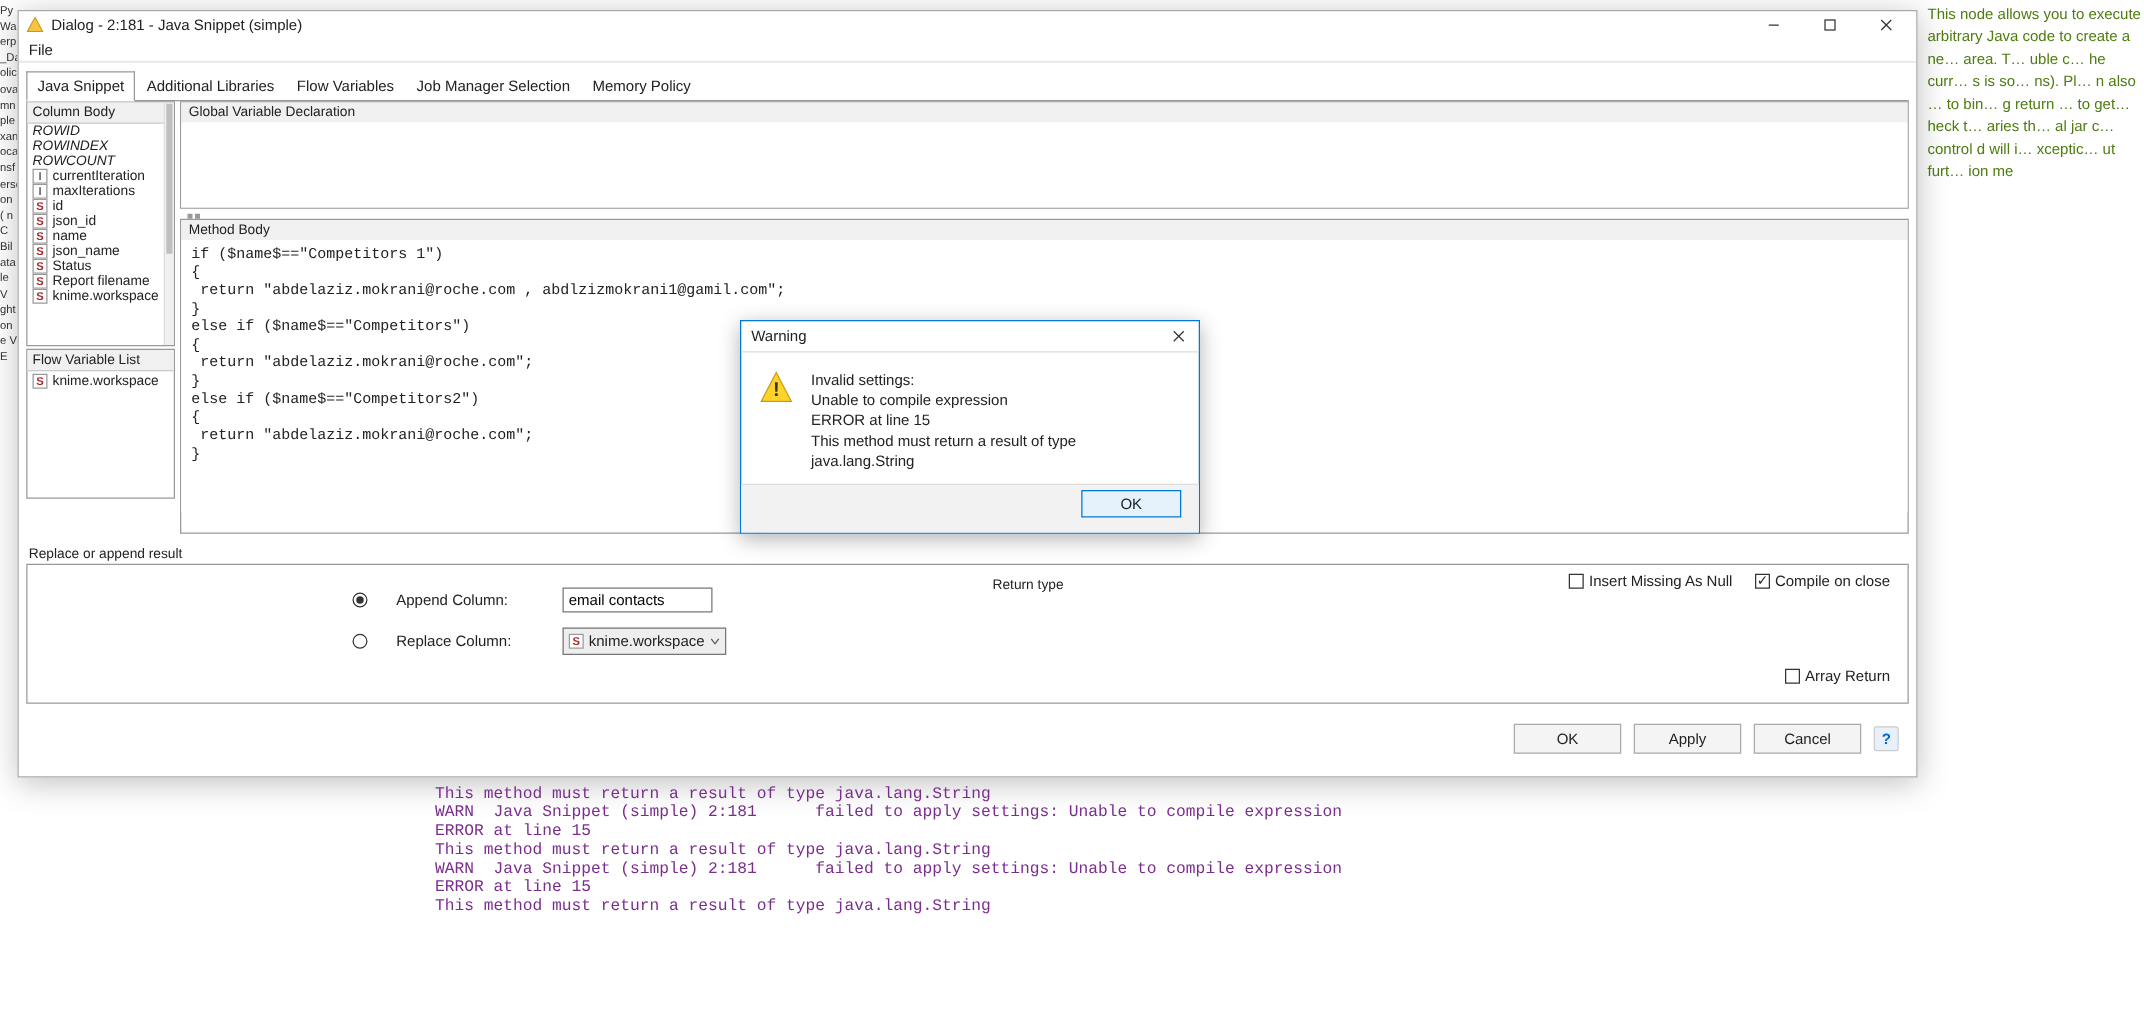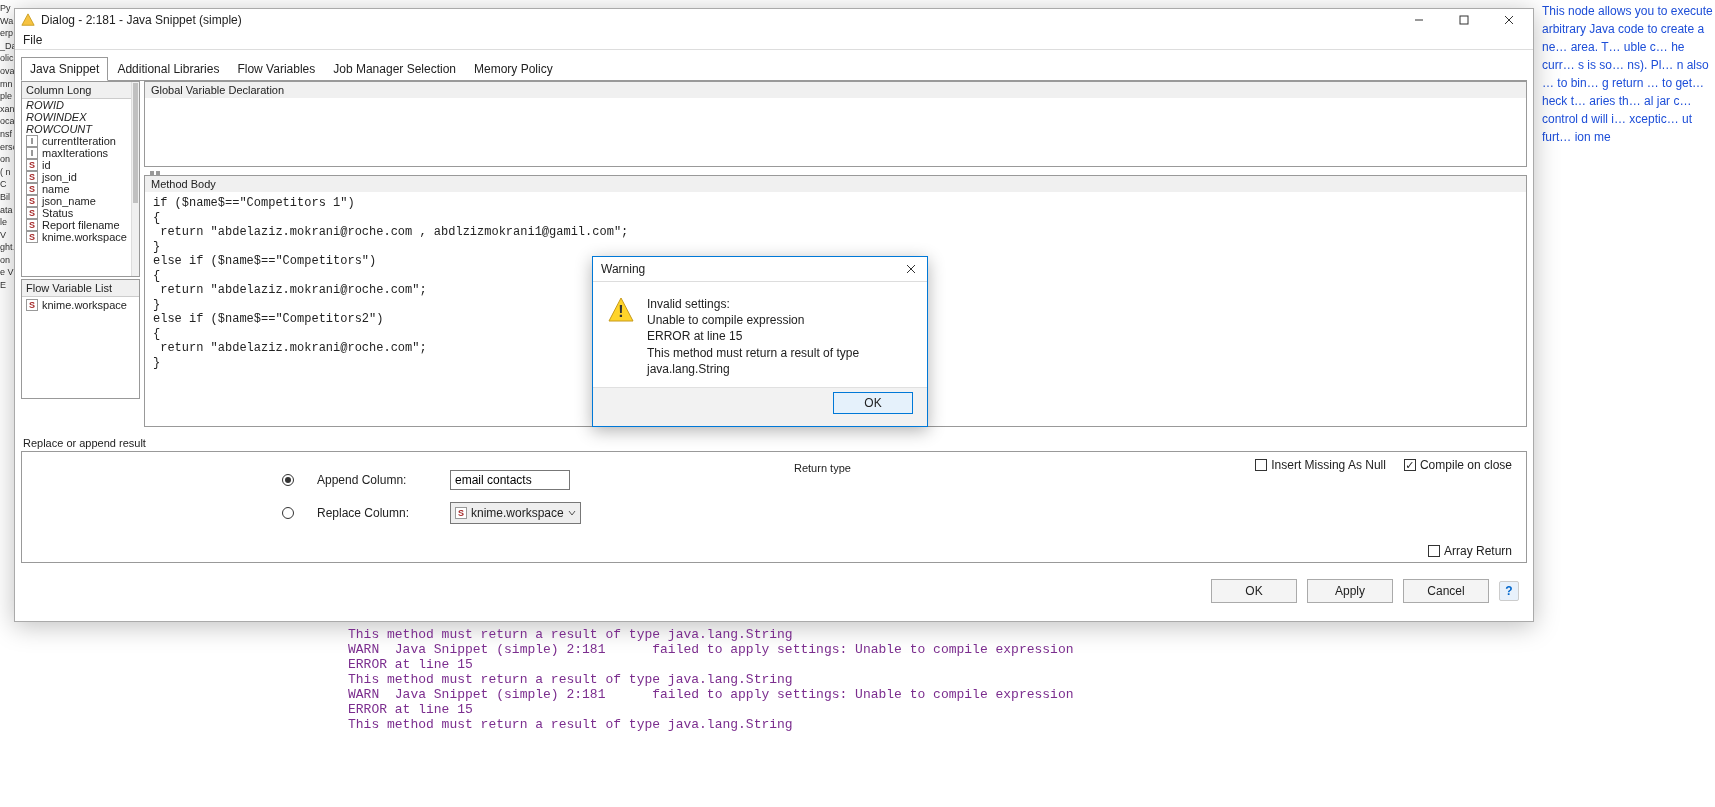--- a/index.html
+++ b/index.html
@@ -1,17 +1,17 @@
 <!DOCTYPE html>
 <html><head>
 <meta charset="utf-8">
 <style>
   * { box-sizing: border-box; }
   html, body { margin:0; padding:0; font-family: "Segoe UI", Tahoma, sans-serif; font-size:12px; color:#222; background:#fff; width:1715px; height:807px; overflow:hidden; }
-  .bg-text { position:absolute; right:0; top:0; width:175px; font-size:12px; color:#1d4ed8; line-height:1.5; padding:2px; }
+  .bg-text { position:absolute; right:0; top:0; width:175px; font-size:12px; color:#4d7c0f; line-height:1.5; padding:2px; }
   .dialog-window { position:absolute; left:14px; top:8px; width:1520px; height:614px; background:#fff; border:1px solid #aaa; box-shadow:0 4px 24px rgba(0,0,0,0.25); }
   .titlebar { height:22px; display:flex; align-items:center; padding:0 2px 0 6px; font-size:12px; }
   .titlebar .logo { width:14px; height:14px; margin-right:6px; }
   .winbtns { margin-left:auto; display:flex; }
   .winbtn { width:45px; height:22px; display:flex; align-items:center; justify-content:center; }
   .winbtn svg { stroke:#333; }
   .menubar { padding:2px 8px; font-size:12px; border-bottom:1px solid #ddd; }
   .tabs { display:flex; margin:6px 6px 0 6px; border-bottom:1px solid #999; }
   .tab { padding:4px 8px; font-size:12px; border:1px solid transparent; position:relative; top:1px; }
   .tab.active { border:1px solid #999; border-bottom:1px solid #fff; background:#fff; }
@@ -44,26 +44,26 @@
   .form-line label { width:110px; }
   .form-line input[type=text] { width:120px; height:20px; border:1px solid #777; padding:0 4px; font-size:12px; }
   .combo { border:1px solid #777; height:22px; display:flex; align-items:center; padding:0 4px; gap:4px; min-width:114px; background:#eee; }
   .combo-chevron { margin-left:auto; }
   .result-right { flex:1; padding:10px 20px; position:relative; }
   .fieldset-legend { font-size:11px; margin-bottom:20px; }
   .radio-row { display:flex; align-items:center; gap:6px; margin-bottom:4px; }
   .checkbox { width:12px; height:12px; border:1px solid #333; display:inline-flex; align-items:center; justify-content:center; margin-right:4px; }
   .checkbox.checked::after { content:"✓"; font-size:11px; line-height:11px; }
   .top-right-checks { position:absolute; right:14px; top:6px; display:flex; gap:18px; align-items:center; }
-  .bottom-right-check { position:absolute; right:14px; bottom:4px; display:flex; align-items:center;justify-content:center; }
+  .bottom-right-check { position:absolute; right:14px; bottom:14px; display:flex; align-items:center;justify-content:center; }
   .dialog-buttons { display:flex; gap:10px; justify-content:flex-end; padding:10px 14px; align-items:center; }
   .btn { min-width:86px; height:24px; border:1px solid #aaa; background:#f4f4f4; display:flex; align-items:center; justify-content:center; font-size:12px; }
   .help-btn { width:20px; height:20px; border:1px solid #ccc; display:flex; align-items:center; justify-content:center; background:#e8f1fb; color:#0066cc; font-weight:bold; border-radius:2px; }
   
-  .warning-dialog { position:absolute; left:592px; top:256px; width:336px; background:#fff; border:1px solid #0078d7; box-shadow:0 4px 16px rgba(0,0,0,0.3); }
+  .warning-dialog { position:absolute; left:592px; top:256px; width:368px; background:#fff; border:1px solid #0078d7; box-shadow:0 4px 16px rgba(0,0,0,0.3); }
   .warn-title { display:flex; align-items:center; padding:4px 8px; border-bottom:1px solid #ddd; font-size:12px; }
   .warn-close { margin-left:auto; width:16px; height:16px; display:flex; align-items:center; justify-content:center; }
   .warn-body { display:flex; padding:14px 14px 10px 14px; gap:12px; }
   .warn-icon { width:30px; }
   .warn-text { font-size:12px; line-height:1.35; }
   .warn-footer { display:flex; justify-content:flex-end; padding:4px 14px 12px 14px; background:#f2f2f2; border-top:1px solid #e0e0e0; }
   .warn-ok { width:80px; height:22px; border:1.5px solid #0078d7; background:#e5f1fb; display:flex; align-items:center; justify-content:center; }
   
   .console { position:absolute; left:348px; top:628px; font-family:Consolas,"Courier New",monospace; font-size:13px; line-height:1.15; white-space:pre; }
   .console .purple { color:#7b2d8e; }
@@ -143,21 +143,21 @@
     <div class="tab">Additional Libraries</div>
     <div class="tab">Flow Variables</div>
     <div class="tab">Job Manager Selection</div>
     <div class="tab">Memory Policy</div>
   </div>
 
   <div class="main-pane">
     <div class="left-col">
       <div class="panel col-list-panel">
         <div style="flex:1; display:flex; flex-direction:column;">
-          <div class="panel-title">Column Long</div>
+          <div class="panel-title">Column Body</div>
           <div class="col-list-body" id="col-list-body">
               <div class="row">ROWID</div>
               <div class="row">ROWINDEX</div>
               <div class="row">ROWCOUNT</div>
               <div class="row noitalic">
                 <span class="type-icon type-I">I</span>
                 <span>currentIteration</span>
               </div>
               <div class="row noitalic">
                 <span class="type-icon type-I">I</span>

